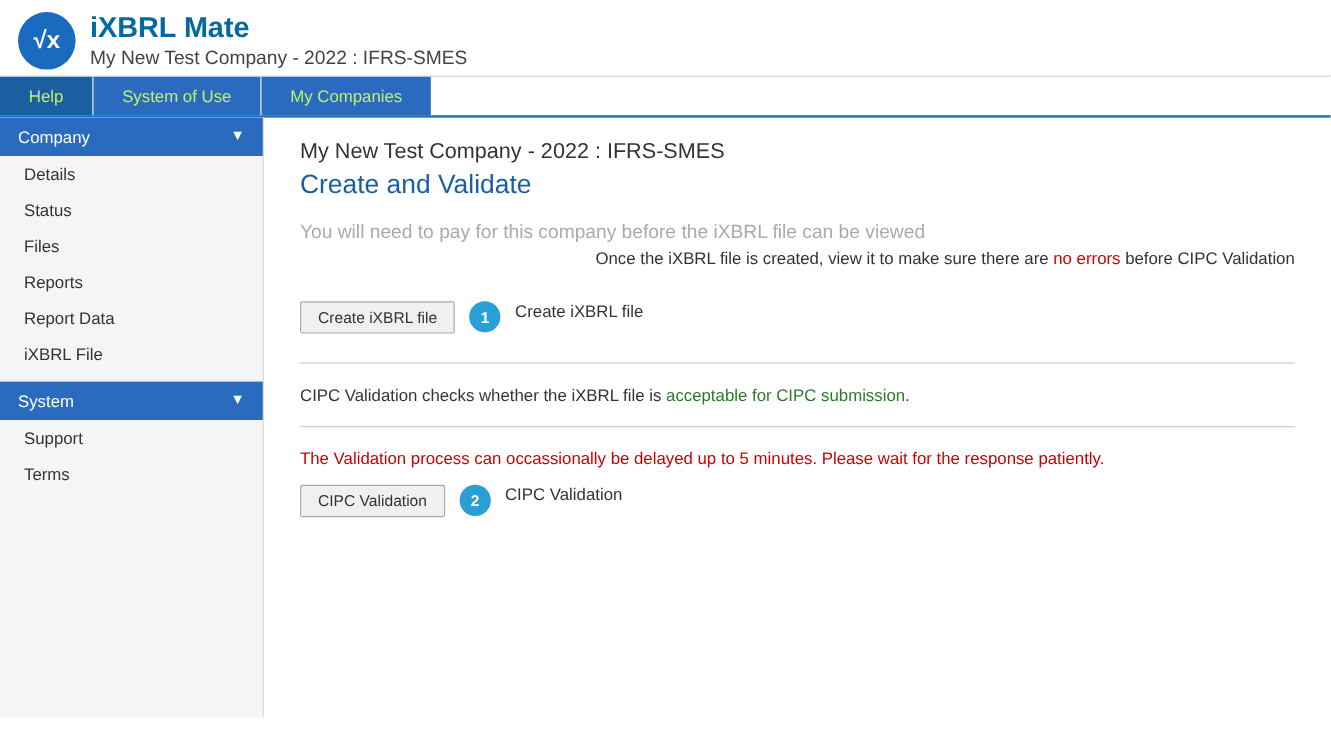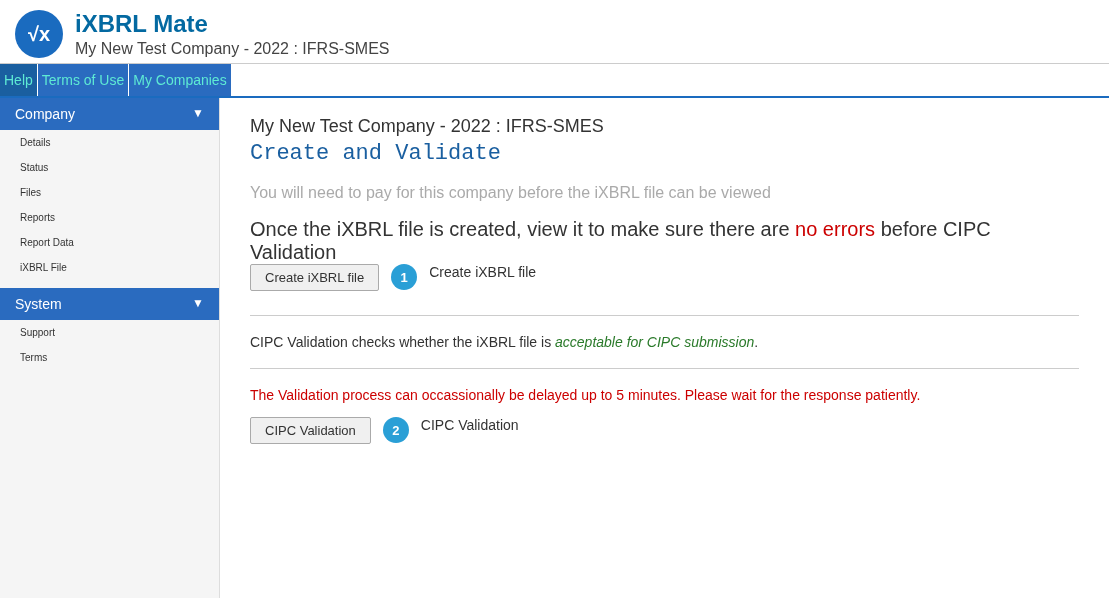--- a/index.html
+++ b/index.html
@@ -7,50 +7,50 @@
 
     
     .header { display: flex; align-items: center; padding: 10px 15px 5px 15px; border-bottom: 1px solid #ccc; }
     .logo-circle { width: 48px; height: 48px; background: #1a6bbf; border-radius: 50%; display: flex; align-items: center; justify-content: center; color: #fff; font-size: 20px; font-weight: bold; margin-right: 12px; flex-shrink: 0; }
     .header-text .app-title { font-size: 24px; font-weight: bold; color: #0369a1; }
     .header-text .company-subtitle { font-size: 16px; color: #444; margin-top: 2px; }
 
     
     .navbar { display: flex; background: #fff; border-bottom: 2px solid #1a6bbf; padding: 0 0 0 0; }
     .navbar a {
-      display: inline-block; padding: 8px 4px;
-      text-decoration: none; font-size: 14px; color: #5eead4;
+      display: inline-block; padding: 8px 24px;
+      text-decoration: none; font-size: 14px; color: #bef264;
       background: #2a6bbf;
       border-right: 1px solid #fff;
       cursor: pointer;
     }
     .navbar a:first-child { background: #1a5fa0; }
 
     
     .main-layout { display: flex; height: calc(610px - 110px); }
 
     
     .sidebar { width: 220px; background: #f5f5f5; border-right: 1px solid #ddd; flex-shrink: 0; }
     .sidebar-section-header {
       background: #2a6bbf; color: #fff;
       padding: 8px 15px; font-size: 14px;
       display: flex; justify-content: space-between;
     }
     .sidebar-section-header .chevron { font-size: 12px; }
     .sidebar-item {
-      padding: 7px 20px; font-size: 10px; color: #333;
+      padding: 7px 20px; font-size: 14px; color: #333;
       cursor: pointer; display: block;
     }
 
     
     .content { flex: 1; padding: 18px 30px; overflow-y: auto; }
     .content-company-title { font-size: 18px; color: #333; margin-bottom: 4px; }
-    .content-page-title { font-size: 22px; color: #1a5fa0; margin-bottom: 18px; font-family: Liberation Mono, monospace; }
-    .info-text-gray { font-size: 16px; color: #aaa; margin-bottom: 16px; }
-    .info-text-black { font-size: 20px; color: #333; margin-bottom: 0; }
+    .content-page-title { font-size: 22px; color: #1a5fa0; margin-bottom: 18px; }
+    .info-text-gray { font-size: 16px; color: #aaa; margin-bottom: 4px; }
+    .info-text-black { font-size: 14px; color: #333; margin-bottom: 28px; text-align: right; }
 
     
     .step-section { margin-bottom: 24px; }
     .step-row { display: flex; gap: 12px; margin-bottom: 10px; }
     .step-btn {
       padding: 5px 14px; background: #f0f0f0; border: 1px solid #aaa;
       font-size: 13px; cursor: pointer; color: #333; border-radius: 2px;
     }
     .step-badge {
       width: 26px; height: 26px; background: #2a9fd6; border-radius: 50%;
@@ -74,21 +74,21 @@
     <span>√x</span>
   </div>
   <div class="header-text">
     <div class="app-title">iXBRL Mate</div>
     <div class="company-subtitle">My New Test Company - 2022 : IFRS-SMES</div>
   </div>
 </div>
 
 <div class="navbar">
   <a>Help</a>
-  <a>Terms of Use</a>
+  <a>System of Use</a>
   <a>My Companies</a>
 </div>
 
 <div class="main-layout">
 
   <div class="sidebar">
 
     <div class="sidebar-section-header">
       <span>Company</span>
       <span class="chevron">▼</span>
@@ -122,21 +122,21 @@
       <div class="step-row">
         <button class="step-btn">Create iXBRL file</button>
         <div class="step-badge">1</div>
         <span class="step-label">Create iXBRL file</span>
       </div>
     </div>
 
     <hr class="divider-line">
 
     <div class="cipc-info">
-      CIPC Validation checks whether the iXBRL file is <span style="color:#2a7a2a;font-style:italic;">acceptable for CIPC submission</span>.
+      CIPC Validation checks whether the iXBRL file is <span style="color:#2a7a2a;">acceptable for CIPC submission</span>.
     </div>
 
     <hr class="divider-line">
 
     <div class="warning-text">The Validation process can occassionally be delayed up to 5 minutes. Please wait for the response patiently.</div>
 
     <div class="step-section">
       <div class="step-row">
         <button class="step-btn">CIPC Validation</button>
         <div class="step-badge">2</div>

